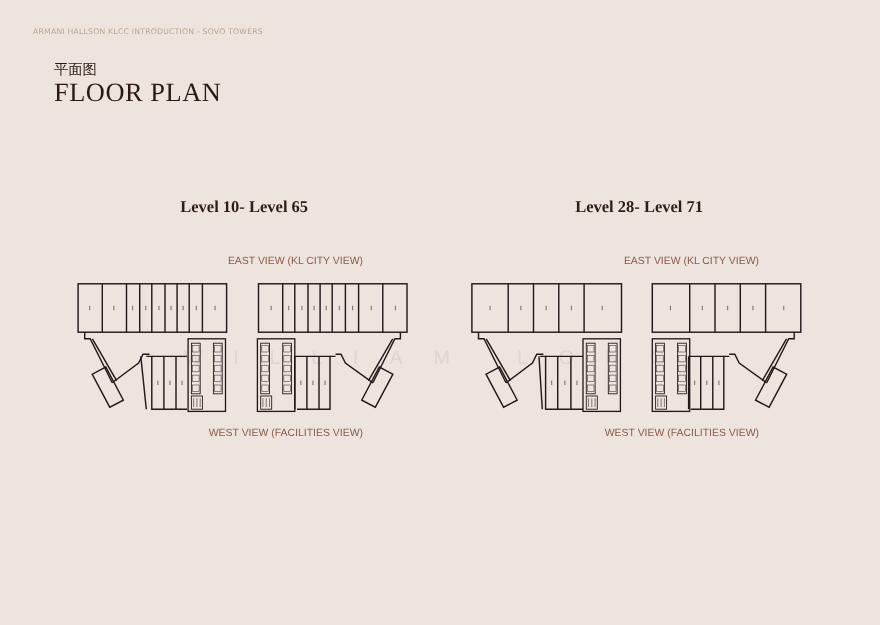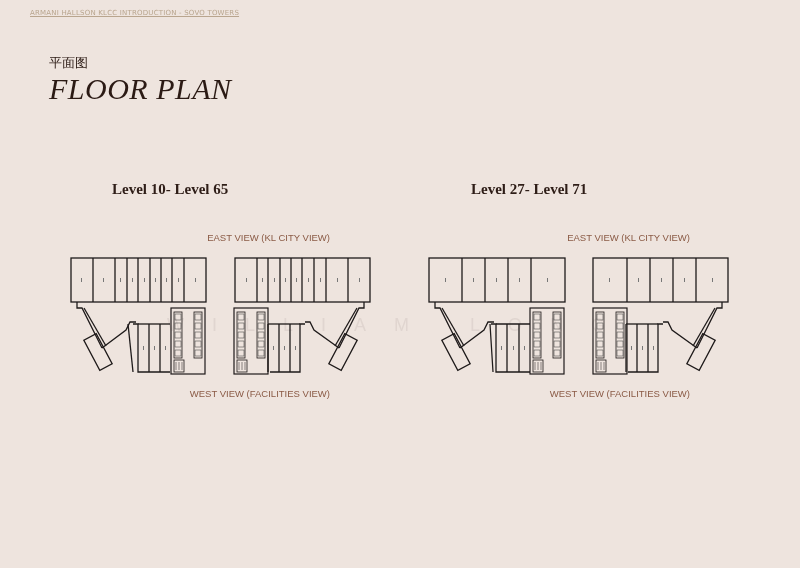--- a/index.html
+++ b/index.html
@@ -1,38 +1,38 @@
 <!DOCTYPE html>
 <html><head>
 <meta charset="utf-8">
 <style>
   html,body{margin:0;padding:0;}
   body{width:800px;height:568px;background:#eee4de;position:relative;overflow:hidden;font-family:"Liberation Sans",sans-serif;}
-  .doc-header{position:absolute;left:30px;top:9px;font-size:7px;letter-spacing:0.2px;color:#b9a58e;font-family:"DejaVu Sans",sans-serif;text-decoration:underline;}
+  .doc-header{position:absolute;left:30px;top:25px;font-size:7px;letter-spacing:0.2px;color:#b9a58e;font-family:"DejaVu Sans",sans-serif;}
   .title-cn{position:absolute;left:49px;top:54px;font-size:13px;font-weight:normal;color:#2b1a14;font-family:"DejaVu Serif",serif;}
-  .title-en{position:absolute;left:49px;top:72px;font-size:30px;color:#2b1a14;font-family:"Liberation Serif",serif;letter-spacing:0.5px;font-style:italic;}
-  .level-title{position:absolute;top:181px;font-size:15px;font-weight:bold;color:#2e1d17;font-family:"Liberation Serif",serif;width:220px;}
+  .title-en{position:absolute;left:49px;top:72px;font-size:24px;color:#2b1a14;font-family:"Liberation Serif",serif;letter-spacing:0.5px;}
+  .level-title{position:absolute;top:181px;font-size:15px;font-weight:bold;color:#2e1d17;font-family:"Liberation Serif",serif;text-align:center;width:220px;}
   .view-label{position:absolute;font-size:9.5px;color:#8a5a45;text-align:right;width:220px;font-family:"Liberation Sans",sans-serif;}
   .plan{position:absolute;top:250px;}
   .watermark{position:absolute;top:315px;left:0;width:800px;text-align:center;font-size:18px;letter-spacing:28px;color:rgba(120,110,110,0.12);font-family:"Liberation Sans",sans-serif;}
 </style>
 </head>
 <body>
 
 <div class="doc-header">ARMANI HALLSON KLCC INTRODUCTION - SOVO TOWERS</div>
 <div class="title-cn">平面图</div>
 <div class="title-en">FLOOR PLAN</div>
 
 <div class="watermark">WILLIAM LONG</div>
 
 <div class="level-title" style="left:112px;">Level 10- Level 65</div>
 <div class="view-label" style="left:110px;top:232px;">EAST VIEW (KL CITY VIEW)</div>
 <div class="view-label" style="left:110px;top:388px;">WEST VIEW (FACILITIES VIEW)</div>
 
-<div class="level-title" style="left:471px;">Level 27- Level 71</div>
+<div class="level-title" style="left:471px;">Level 28- Level 71</div>
 <div class="view-label" style="left:470px;top:232px;">EAST VIEW (KL CITY VIEW)</div>
 <div class="view-label" style="left:470px;top:388px;">WEST VIEW (FACILITIES VIEW)</div>
 
 <svg class="plan" style="left:60px;" width="320" height="130" viewBox="60 250 320 130">
   <defs>
     <g id="core">
       <rect x="0" y="0" width="34" height="66" fill="none" stroke="#1e1a1a" stroke-width="1.2"></rect>
       <rect x="3" y="4" width="8" height="46" fill="none" stroke="#1e1a1a" stroke-width="0.8"></rect>
       <rect x="23" y="4" width="8" height="46" fill="none" stroke="#1e1a1a" stroke-width="0.8"></rect>
       <g fill="none" stroke="#333" stroke-width="0.5">

